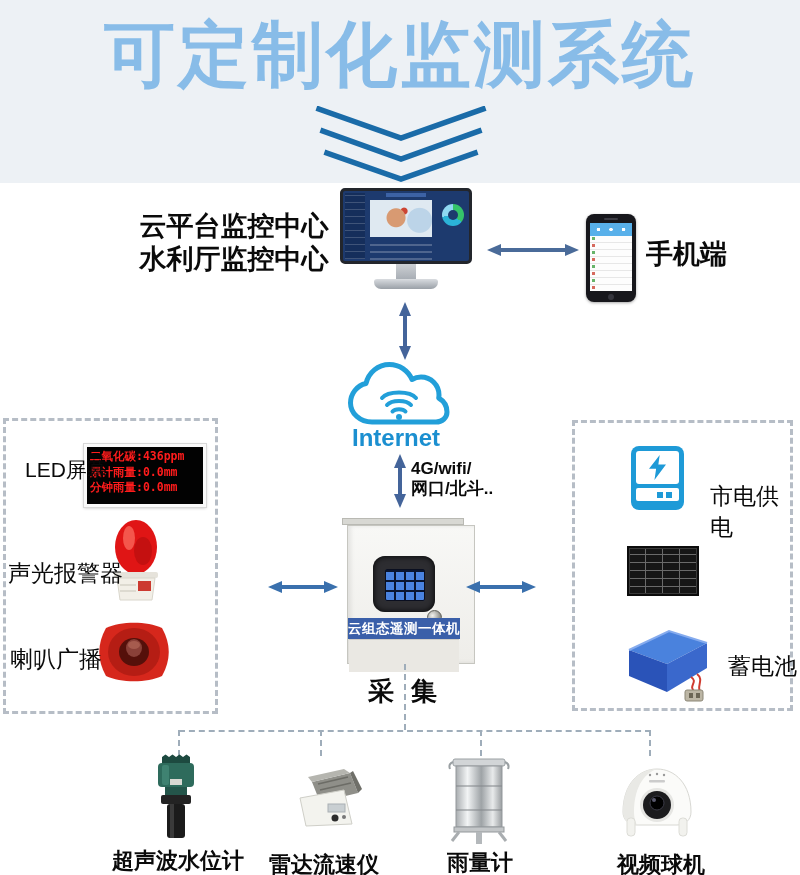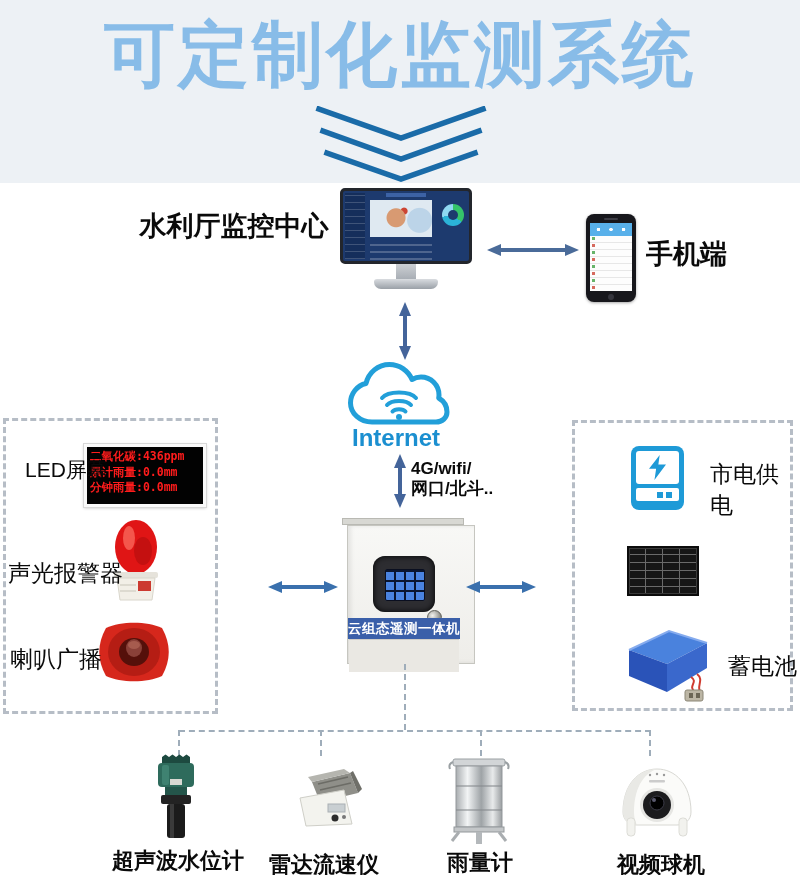--- a/index.html
+++ b/index.html
@@ -108,21 +108,21 @@
   .horn{left:96px;top:620px;}
 
   
   .mains{left:631px;top:446px;width:53px;height:64px;background:#1e9ad7;border-radius:8px;padding:5px;box-sizing:border-box;}
   .mains-screen{position:relative;background:#fff;height:33px;border-radius:3px;}
   .bolt{position:absolute;left:13px;top:4px;width:17px;height:25px;background:#1e9ad7;
         clip-path:polygon(63% 0,0 55%,42% 55%,32% 100%,100% 38%,55% 38%);}
   .mains-strip{margin-top:4px;background:#fff;height:13px;border-radius:2px;display:flex;gap:3px;
                justify-content:flex-end;align-items:center;padding-right:7px;box-sizing:border-box;}
   .mains-sq{width:6px;height:6px;background:#1e9ad7;}
-  .mains-label{left:710px;top:459px;font-size:23px;}
+  .mains-label{left:710px;top:481px;font-size:23px;}
   .solar{left:627px;top:546px;width:72px;height:50px;background:#161616;border:2px solid #0c0c0c;box-sizing:border-box;
          box-shadow:inset 0 0 0 1px #3a3a3a;
          background-image:repeating-linear-gradient(90deg,transparent 0 16px,#6a6a6a 16px 17px),
                           repeating-linear-gradient(0deg,transparent 0 7px,#6a6a6a 7px 8px);}
   .solar-label{left:708px;top:557px;font-size:23px;}
   .battery{left:615px;top:622px;}
   .battery-label{left:728px;top:651px;font-size:23px;}
   .plabel{font-weight:normal;}
 
   
@@ -153,20 +153,21 @@
       <div class="m-side"></div>
       <div class="m-map"></div>
       <div class="m-donut"></div>
       <div class="m-rows"></div>
     </div>
     <div class="m-neck"></div>
     <div class="m-base"></div>
   </div>
 
   <div class="abs center-label">
+    <div>云平台监控中心</div>
     <div>水利厅监控中心</div>
   </div>
 
   <div class="abs arrow a-mp">
     <svg width="92" height="16" viewBox="0 0 92 16">
       <line x1="11" y1="8" x2="81" y2="8" stroke="currentColor" stroke-width="4"></line>
       <polygon points="0,8 14,2 14,14" fill="currentColor"></polygon>
       <polygon points="92,8 78,2 78,14" fill="currentColor"></polygon>
     </svg>
   </div>
@@ -234,20 +235,21 @@
     </svg>
   </div>
   <div class="abs arrow a-rrtu">
     <svg width="70" height="16" viewBox="0 0 70 16">
       <line x1="11" y1="8" x2="59" y2="8" stroke="currentColor" stroke-width="4"></line>
       <polygon points="0,8 14,2 14,14" fill="currentColor"></polygon>
       <polygon points="70,8 56,2 56,14" fill="currentColor"></polygon>
     </svg>
   </div>
 
+  <div class="abs collect-label">采 集</div>
 
   <div class="abs dash-v d-center"></div>
   <div class="abs dash-h d-bus"></div>
   <div class="abs dash-v d-1"></div>
   <div class="abs dash-v d-2"></div>
   <div class="abs dash-v d-3"></div>
   <div class="abs dash-v d-4"></div>
 
   <div class="abs panel panel-left"></div>
   <div class="abs led">

